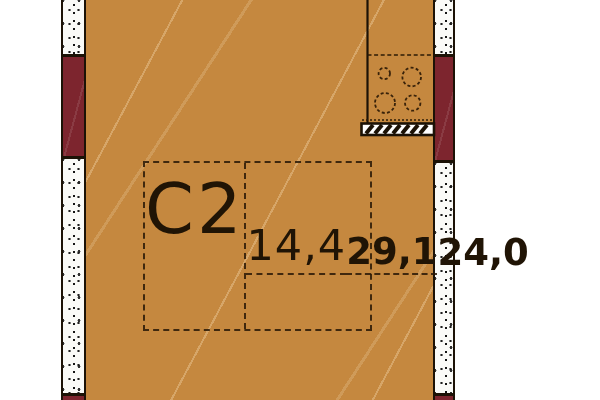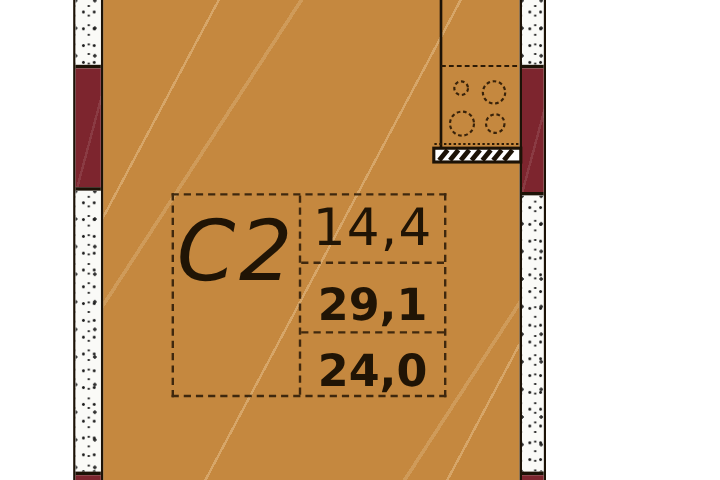--- a/index.html
+++ b/index.html
@@ -72,27 +72,27 @@
 
   
   .area-table{
     position:absolute;left:143px;top:161px;width:229px;height:170px;
     box-sizing:border-box;border:2px dashed rgba(40,24,6,0.85);
     display:flex;color:var(--c-text);
   }
   .unit-cell{
     width:106px;box-sizing:border-box;
     border-right:2px dashed rgba(40,24,6,0.85);
-    display:flex;justify-content:center;align-items:flex-start;font-style:italic;
+    display:flex;justify-content:center;align-items:flex-start;
   }
   .unit-label{
     font-size:70px;line-height:1;font-weight:500;letter-spacing:3px;
     padding-top:11px;
   }
-  .value-col{flex:1;display:flex;flex-direction:column;}
+  .value-col{flex:1;display:flex;flex-direction:row;align-items:center;}
   .value-row{
     box-sizing:border-box;display:flex;align-items:center;justify-content:center;
   }
   .row-living{height:57px;border-bottom:2px dashed rgba(40,24,6,0.85);}
   .row-apartment{height:58px;border-bottom:2px dashed rgba(40,24,6,0.85);}
   .row-total{flex:1;}
   .val-light{font-size:43px;font-weight:400;letter-spacing:1px;line-height:1;}
   .val-bold{font-size:37px;font-weight:700;line-height:1;margin-top:12px;}
 </style>
 </head>

